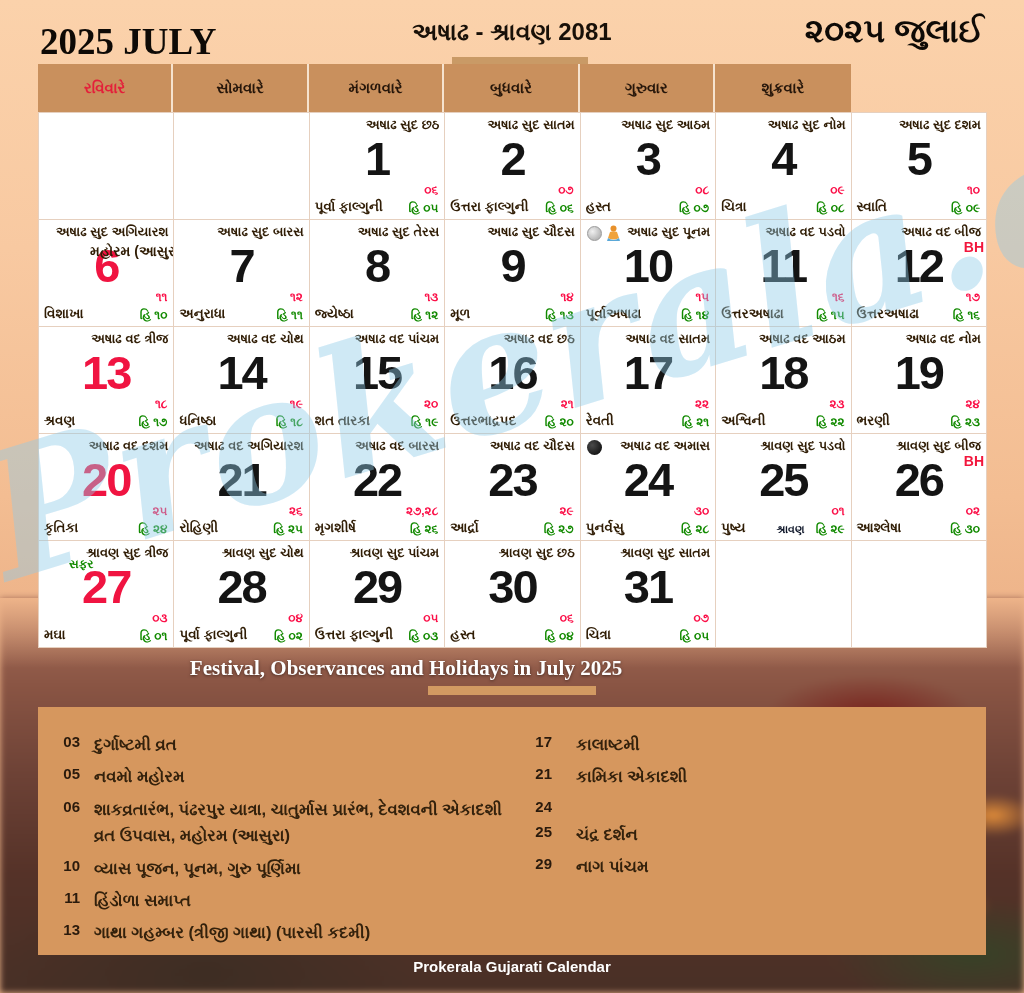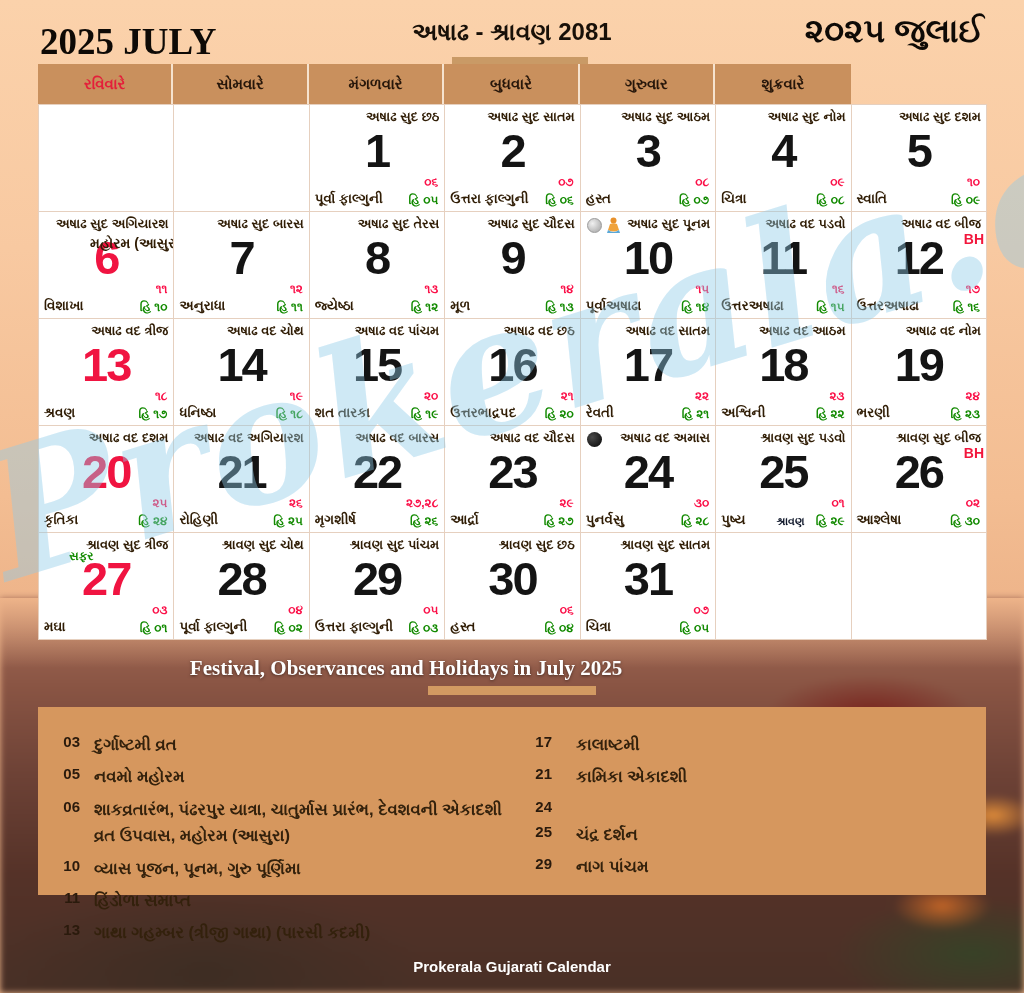--- a/index.html
+++ b/index.html
@@ -31,21 +31,21 @@
   
   .hdr-left  { position:absolute; left:40px; top:20px; font-size:37px; font-weight:bold; color:#0e0a06; letter-spacing:0px; font-family:"Liberation Serif",serif; }
   .hdr-center{ position:absolute; left:0; top:18px; width:1024px; text-align:center; font-size:24px; font-weight:bold; color:#181008; }
   .hdr-bar   { position:absolute; left:452px; top:57px; width:136px; height:9px; background:#c99a66; }
   .hdr-right { position:absolute; right:40px; top:12px; font-size:33px; font-weight:bold; color:#0e0a06; }
 
   
   #grid { position:absolute; left:38px; top:64px; width:948px; z-index:3; }
   .wk-row { display:grid; grid-template-columns:repeat(7,1fr); }
   .wk-cell {
-    height:40px; background:#c9905d; color:#26160a;
+    height:48px; background:#c9905d; color:#26160a;
     display:flex; align-items:center; justify-content:center;
     font-size:15px; font-weight:bold; border-right:2px solid #f6e3cf;
   }
   .wk-cell:last-child { border-right:none; }
   .wk-cell.sun { color:#e41f3a; }
   #days { display:grid; grid-template-columns:repeat(7,1fr); grid-auto-rows:107px; }
   .day {
     position:relative; background:#ffffff; border:1px solid #e6d0bf;
     margin-right:-1px; margin-bottom:-1px; overflow:hidden;
   }
@@ -74,21 +74,21 @@
   .tri { position:absolute; width:0; height:0; z-index:3; opacity:.8; pointer-events:none; }
   .tri1 { left:88px;  top:555px; border-left:26px solid transparent; border-right:10px solid transparent; border-bottom:70px solid rgba(247,216,130,.9); transform:rotate(8deg); }
   .tri2 { left:590px; top:238px; border-left:22px solid transparent; border-right:9px solid transparent;  border-bottom:62px solid rgba(247,216,130,.85); transform:rotate(6deg); }
   .tri3 { left:478px; top:446px; border-left:14px solid transparent; border-right:7px solid transparent;  border-bottom:40px solid rgba(247,216,130,.8); transform:rotate(10deg); }
 
   
   .fest-head { position:absolute; left:0; top:656px; width:812px; text-align:center; z-index:5;
                font-family:"Liberation Serif",serif; font-size:21px; font-weight:bold; color:#ffffff;
                text-shadow:0 1px 3px rgba(0,0,0,.5); }
   .fest-bar  { position:absolute; left:428px; top:686px; width:168px; height:9px; background:#d29a62; z-index:5; }
-  .fest-box  { position:absolute; left:38px; top:707px; width:948px; height:188px; background:#d6975e; z-index:5; padding:24px 10px 10px 10px; }
+  .fest-box  { position:absolute; left:38px; top:707px; width:948px; height:248px; background:#d6975e; z-index:5; padding:24px 10px 10px 10px; }
   .fest-cols { display:flex; }
   .fest-col  { width:50%; }
   .fest-item { display:flex; margin-bottom:6px; }
   .fest-day  { width:32px; min-width:32px; text-align:right; margin-right:14px; font-size:15px; font-weight:bold; color:#2a1a0c; padding-top:2px; }
   .fest-col.right .fest-day { margin-left:8px; margin-right:24px; }
   .fest-txt  { font-size:16.5px; font-weight:bold; color:#33210c; line-height:1.6; }
   .footer    { position:absolute; left:0; top:958px; width:1024px; text-align:center; z-index:6;
                font-size:15px; font-weight:bold; color:#ffffff; }
 </style>
 </head>

